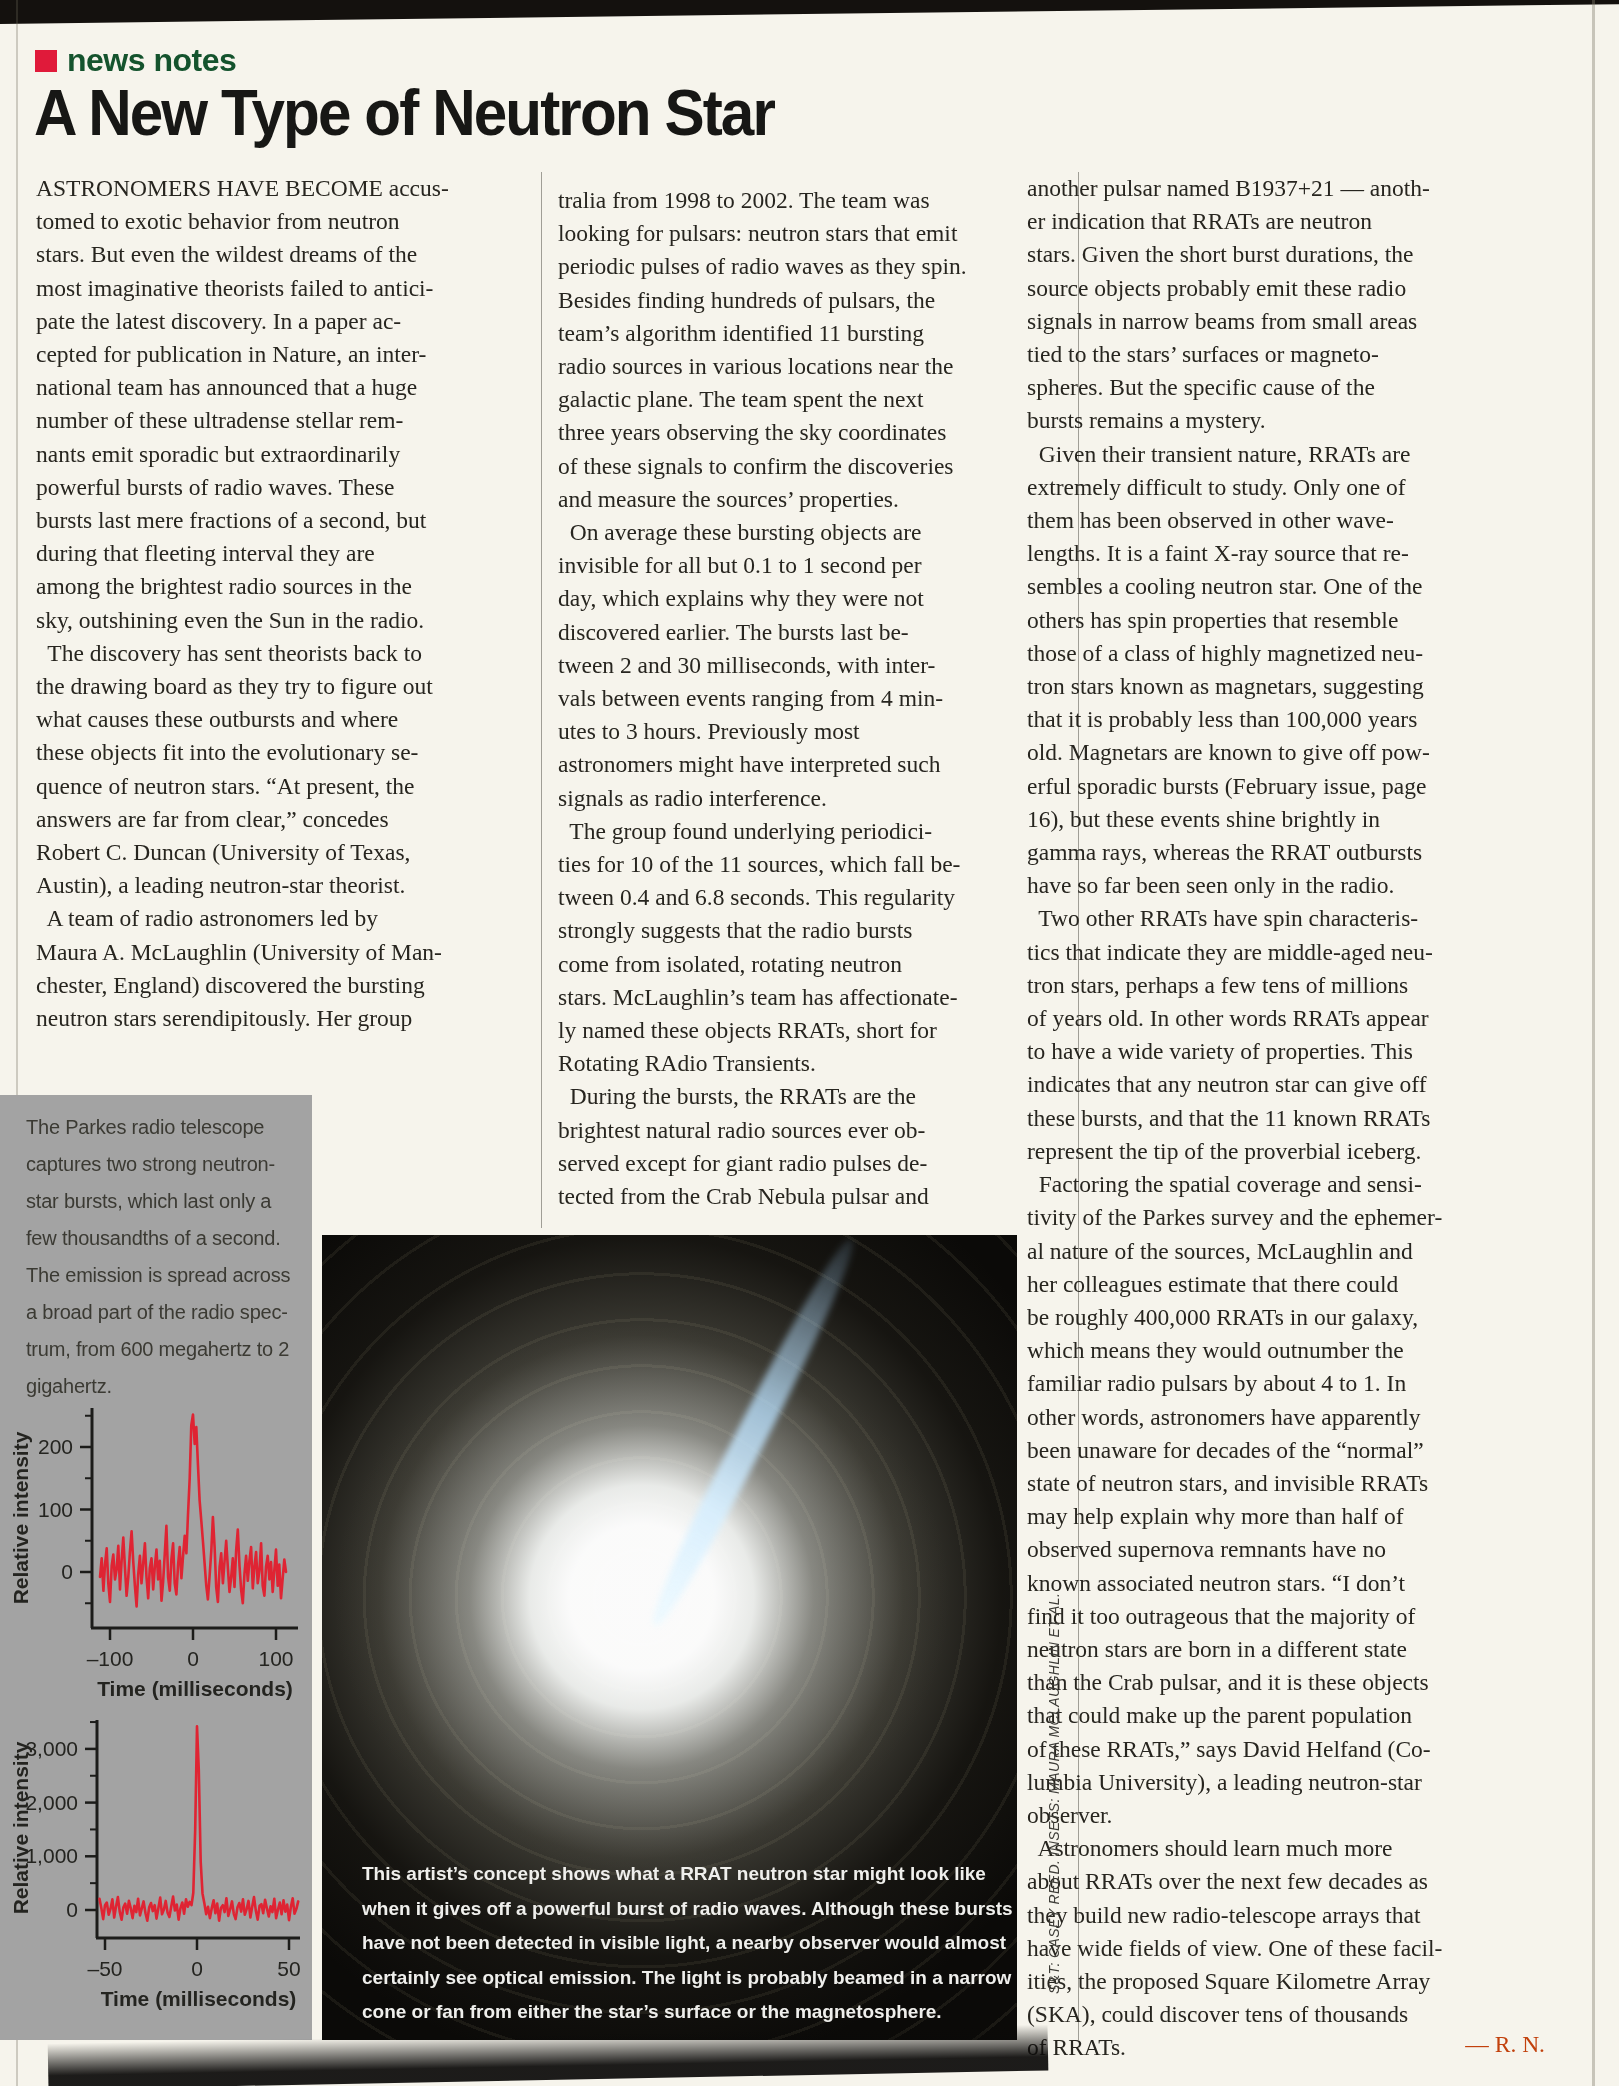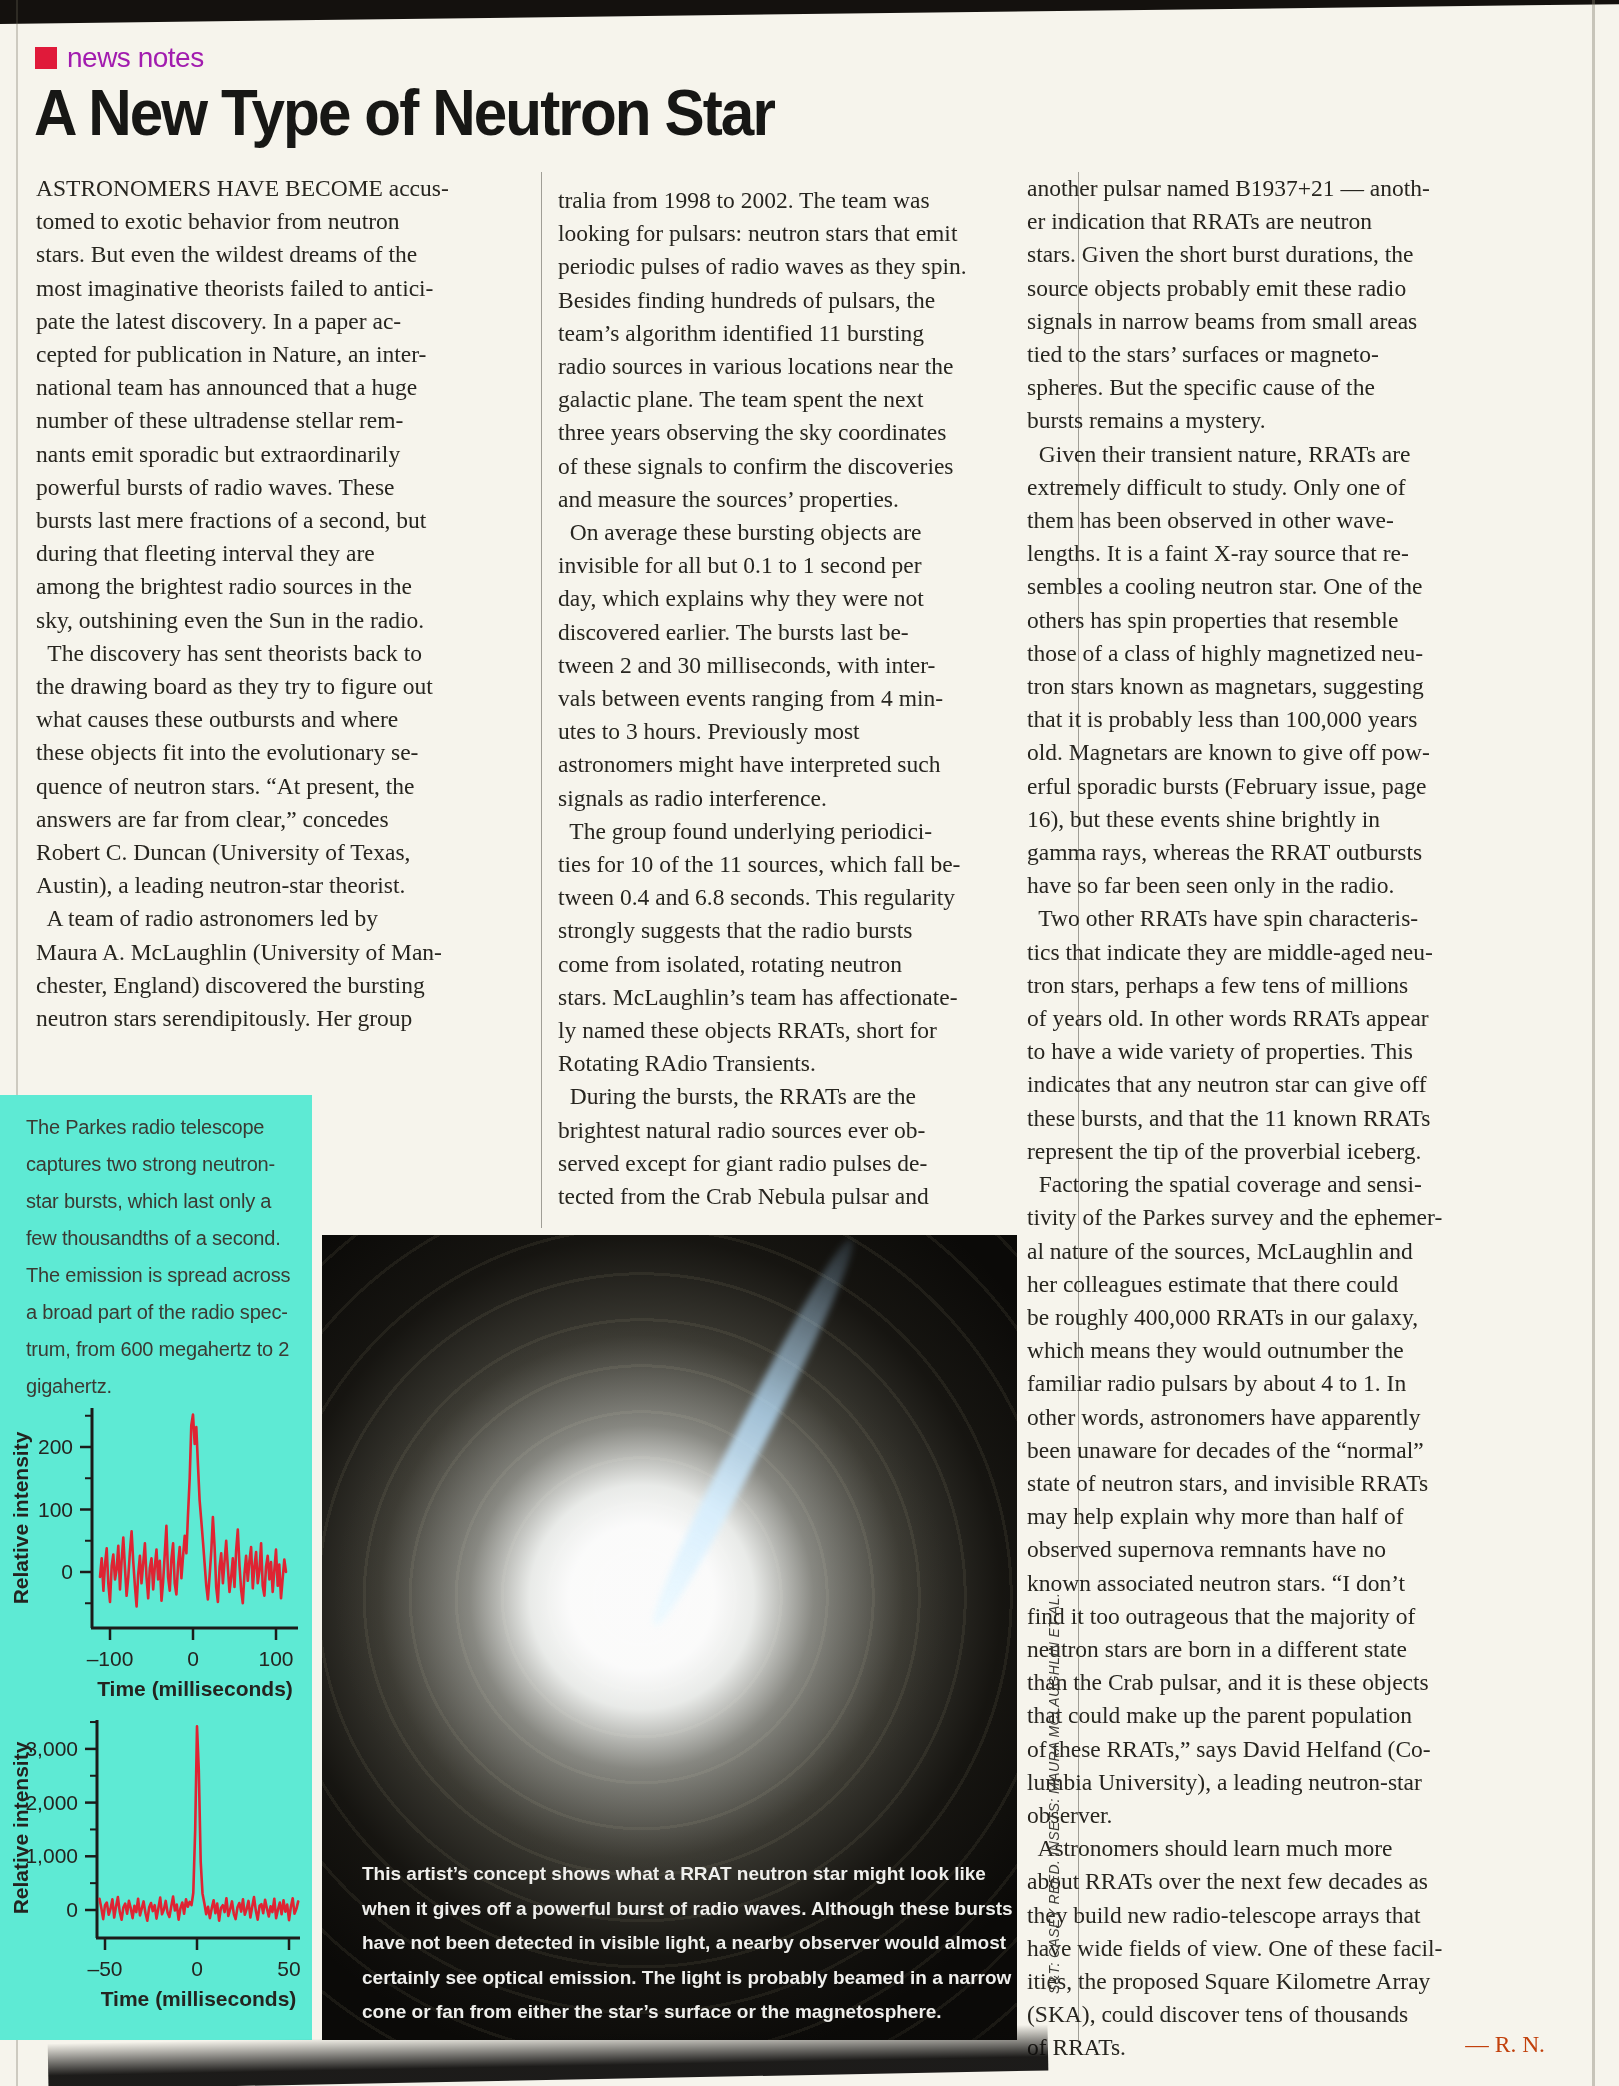--- a/index.html
+++ b/index.html
@@ -5,35 +5,35 @@
   html,body{margin:0;padding:0;}
   body{width:1619px;height:2086px;position:relative;background:#f6f4ec;overflow:hidden;
        font-family:"Liberation Sans",sans-serif;}
   .page{position:absolute;inset:0;}
   .top-scan{position:absolute;left:0;top:0;width:100%;height:26px;background:#14110e;
        clip-path:polygon(0 0,100% 0,100% 16%,0 92%);}
   .left-edge-line{position:absolute;left:16px;top:0;width:2px;height:2086px;background:rgba(110,105,90,.30);}
   .right-edge-line{position:absolute;left:1592px;top:0;width:3px;height:2086px;background:rgba(130,125,110,.40);}
   .kicker{position:absolute;left:35px;top:42px;display:flex;align-items:center;gap:10px;}
   .kicker-sq{width:22px;height:22px;background:#e01a3a;}
-  .kicker-text{font-weight:normal;font-size:28px;color:#a21caf;letter-spacing:-0.5px;}
+  .kicker-text{font-weight:bold;font-size:32px;color:#14532d;letter-spacing:-0.5px;}
   .headline{position:absolute;left:34px;top:76px;font-weight:bold;font-size:64px;color:#171715;
        letter-spacing:-2px;transform:scaleX(.94);transform-origin:left top;white-space:nowrap;}
   .col{position:absolute;white-space:pre;font-family:"Liberation Serif",serif;
        font-size:23.5px;line-height:33.2px;color:#27251f;}
   .col1{left:36px;top:172px;width:462px;}
   .col1-wrap{left:350px;top:1052px;width:150px;}
   .col2{left:558px;top:184px;width:452px;}
   .col3{left:1027px;top:172px;width:458px;}
   .byline{position:absolute;left:1330px;top:2031px;width:215px;text-align:right;
        font-family:"Liberation Serif",serif;font-size:23.5px;color:#c2410c;}
   .vrule{position:absolute;width:1px;background:rgba(90,88,80,.55);}
   .vrule1{left:541px;top:172px;height:1056px;}
   .vrule2{left:1078px;top:172px;height:1868px;}
-  .sidebar{position:absolute;left:0;top:1095px;width:312px;height:945px;background:#5eead4;}
+  .sidebar{position:absolute;left:0;top:1095px;width:312px;height:945px;background:#a3a3a3;}
   .sidebar-caption{position:absolute;left:26px;top:14px;white-space:pre;
        font-size:20px;line-height:37px;color:#3b3a33;letter-spacing:-0.2px;}
   .chart-svg{position:absolute;left:0;width:312px;height:330px;}
   .chart-top{top:1378px;}
   .chart-bottom{top:1690px;}
   .tick-label{font-family:"Liberation Sans",sans-serif;font-size:21px;fill:#242420;}
   .axis-title{font-family:"Liberation Sans",sans-serif;font-size:21px;font-weight:bold;fill:#242420;}
   .star-image{position:absolute;left:322px;top:1235px;width:695px;height:805px;background:#0b0a08;overflow:hidden;}
   .halo{position:absolute;inset:0;background:
        radial-gradient(ellipse 430px 380px at 46% 45%,rgba(150,140,110,.20),rgba(0,0,0,0) 72%);}

